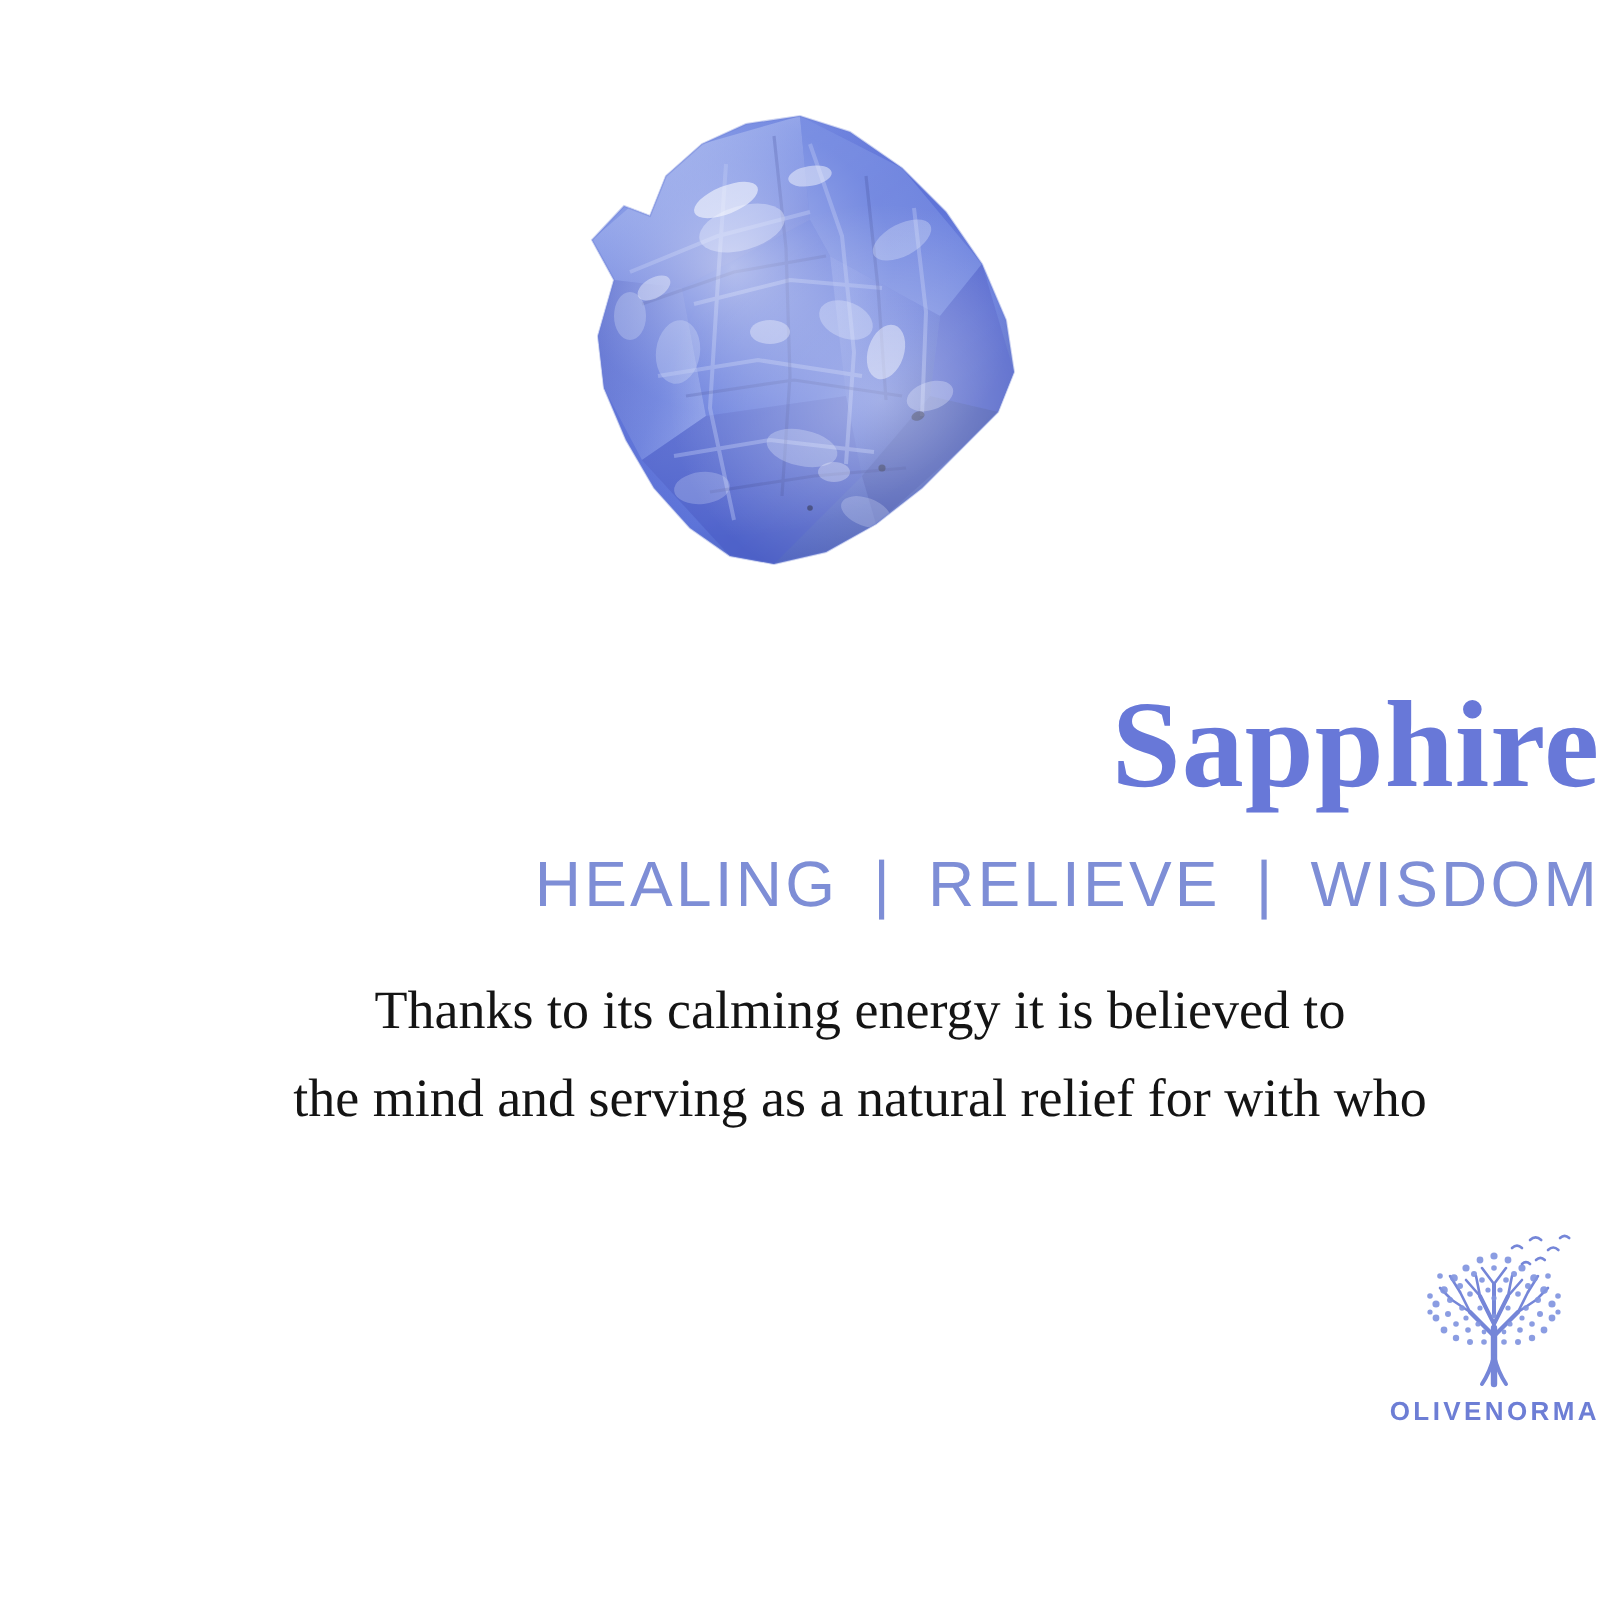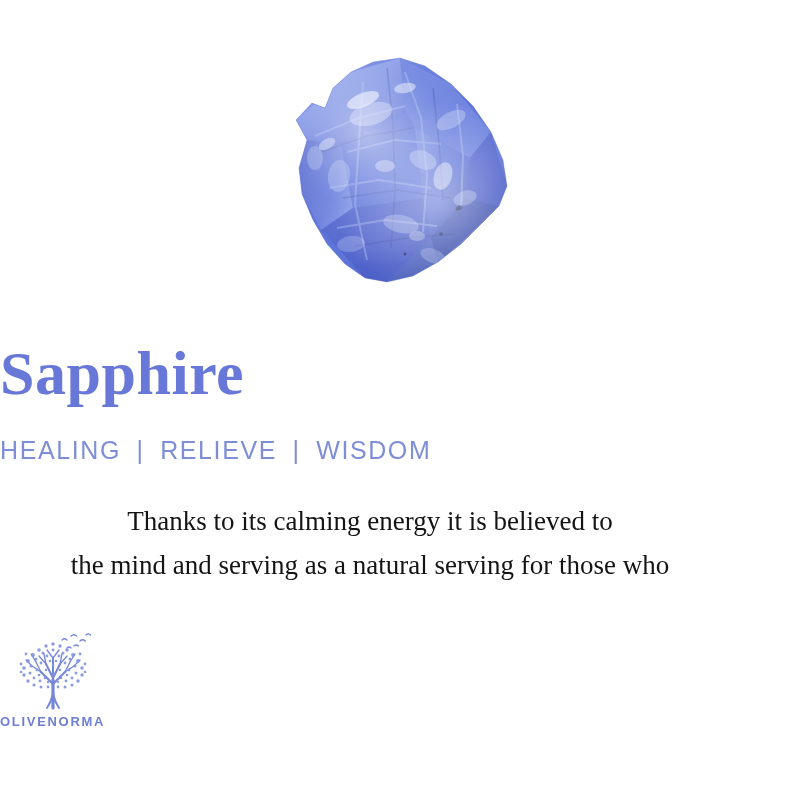--- a/index.html
+++ b/index.html
@@ -13,21 +13,21 @@
     font-family: "Liberation Sans", sans-serif;
     overflow: hidden;
   }
   #card {
     position: relative;
     width: 800px;
     height: 800px;
     background: #ffffff;
     display: flex;
     flex-direction: column;
-    align-items: flex-start;
+    align-items: flex-end;
   }
 
   
   #hero {
     position: relative;
     width: 800px;
     height: 320px;
     flex: none;
   }
   #gem-wrap {
@@ -46,38 +46,38 @@
     font-weight: 700;
     line-height: 1;
     color: #6878d8;
     letter-spacing: 0.5px;
     margin: 22px 0 0 0;
     text-align: center;
   }
 
   
   #keywords {
-    margin-top: 32px;
+    margin-top: 20px;
     font-family: "Liberation Sans", sans-serif;
-    font-size: 25px;
+    font-size: 32px;
     font-weight: 300;
     letter-spacing: 1.6px;
     color: #7e8ed6;
     text-align: center;
     white-space: nowrap;
   }
   #keywords .kw-sep {
     color: #7e8ed6;
     padding: 0 7px;
     font-weight: 300;
   }
 
   
   #description {
-    margin-top: 34px;
+    margin-top: 22px;
     width: 740px;
     font-family: "Liberation Serif", "DejaVu Serif", serif;
     font-size: 27px;
     line-height: 44px;
     color: #141414;
     text-align: center;
   }
   #description .desc-line { display: block; }
 
   
@@ -231,21 +231,21 @@
   <div id="keywords">
     <span>HEALING</span>
     <span class="kw-sep">|</span>
     <span>RELIEVE</span>
     <span class="kw-sep">|</span>
     <span>WISDOM</span>
   </div>
 
   <p id="description">
     <span class="desc-line">Thanks to its calming energy it is believed to</span>
-    <span class="desc-line">the mind and serving as a natural serving for those who</span>
+    <span class="desc-line">the mind and serving as a natural relief for with who</span>
   </p>
 
   <div id="logo">
     <svg id="logo-mark" viewBox="0 0 86 82" xmlns="http://www.w3.org/2000/svg">
       <g stroke="#7586d8" fill="none" stroke-linecap="round">
 
         <path d="M 43,78 L 43,50" stroke-width="3.2"></path>
         <path d="M 37,78 Q 41,72 43,64" stroke-width="2"></path>
         <path d="M 49,78 Q 45,72 43,64" stroke-width="2"></path>
 

